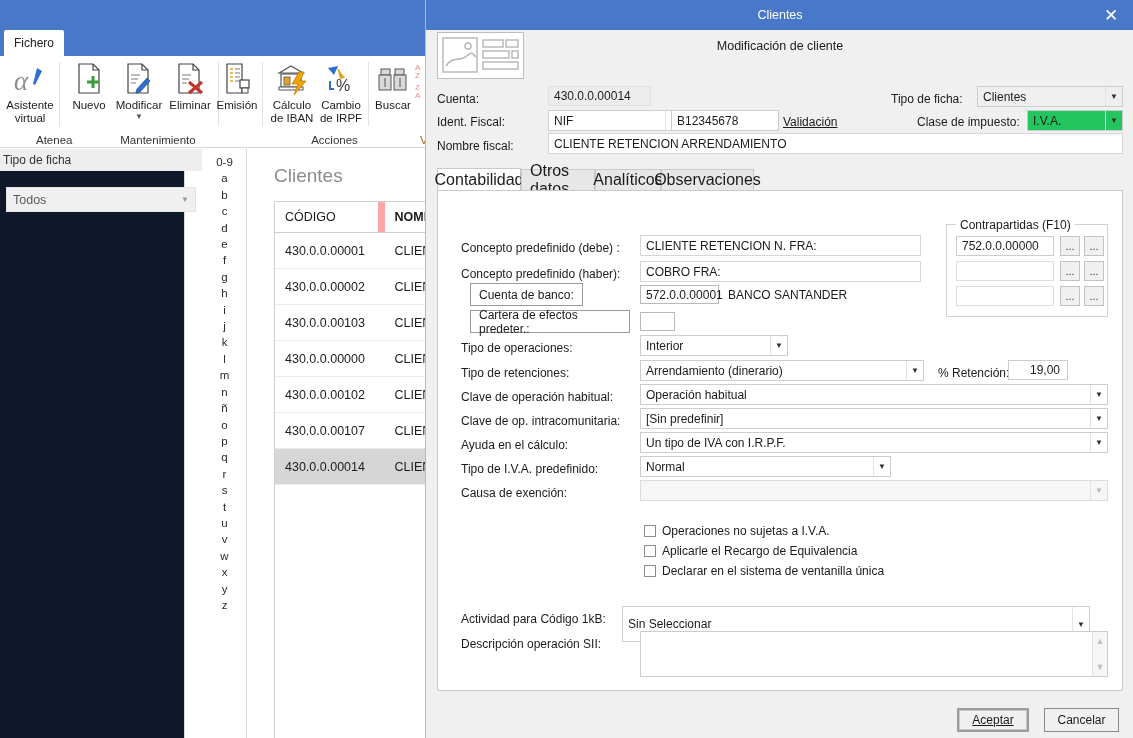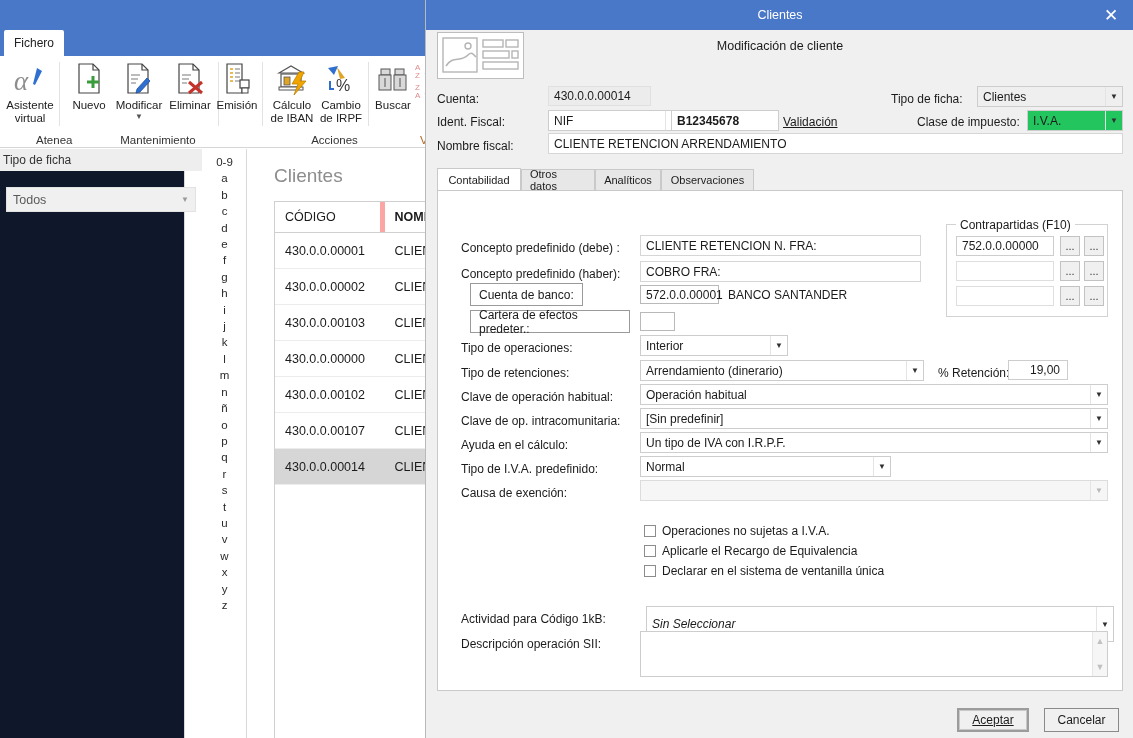--- a/index.html
+++ b/index.html
@@ -86,21 +86,21 @@
   }
   .grid {
     position:absolute; left:26px; top:52px; width:230px; height:559px;
     border:1px solid #cfcfcf; background:#fff; overflow:hidden;
   }
   .grid-head { display:flex; height:31px; border-bottom:1px solid #cfcfcf; }
   .grid-head .cell {
     font-size:12.5px; color:#1b1b1b; display:flex; align-items:center;
     padding-left:10px; font-weight:normal;
   }
-  .grid-head .c1 { width:110px; border-right:5px solid #fca5a5; }
+  .grid-head .c1 { width:110px; border-right:7px solid #fca5a5; }
   .grid-head .c2 { width:119px; font-weight:bold; }
   .grid-row { display:flex; height:36px; border-bottom:1px solid #ececec; }
   .grid-row.sel { background:#d6d6d6; }
   .grid-row .cell { font-size:12.5px; display:flex; align-items:center; padding-left:10px; }
   .grid-row .c1 { width:110px; }
   .grid-row .c2 { width:119px; }
   .list-expander {
     position:absolute; left:424px; top:378px; font-size:11px; color:#666;
   }
 
@@ -150,21 +150,21 @@
   .link {
     position:absolute; font-size:12px; color:#1b1b1b; text-decoration:underline; cursor:pointer;
   }
 
   
   .tabstrip { position:absolute; left:11px; top:139px; width:686px; height:21px; }
   .tab {
     position:absolute; top:0; height:21px; background:#e7e7e7;
     border:1px solid #c9c9c9; border-bottom:none;
     display:flex; align-items:center; justify-content:center;
-    font-size:11px; color:#1b1b1b; padding:0 8px;
+    font-size:16px; color:#1b1b1b; padding:0 8px;
   }
   .tab.active { background:#ffffff; height:22px; }
   .tabpanel {
     position:absolute; left:11px; top:160px; width:686px; height:501px;
     background:#ffffff; border:1px solid #c9c9c9;
   }
 
   
   .groupbox {
     position:absolute; border:1px solid #d2d2d2; background:transparent;
@@ -462,21 +462,21 @@
       <div class="lbl" style="left:11px; top:62px;">Cuenta:</div>
       <div class="fld readonly" style="left:122px; top:56px; width:103px; height:20px;">
         <span>430.0.0.00014</span>
       </div>
 
       <div class="lbl" style="left:11px; top:85px;">Ident. Fiscal:</div>
       <div class="combo" style="left:122px; top:80px; width:135px; height:21px;">
         <span>NIF</span>
         <span class="cbtn">▼</span>
       </div>
-      <div class="fld" style="left:245px; top:80px; width:108px; height:21px;font-weight:bold;">
+      <div class="fld" style="left:245px; top:80px; width:108px; height:21px;">
         <span>B12345678</span>
       </div>
       <div class="link" style="left:357px; top:85px;">Validación</div>
 
       <div class="lbl" style="left:11px; top:109px;">Nombre fiscal:</div>
       <div class="fld" style="left:122px; top:103px; width:575px; height:21px; border-color:#d6d6d6;">
         <span>CLIENTE RETENCION ARRENDAMIENTO</span>
       </div>
 
       <div class="lbl" style="left:465px; top:62px;">Tipo de ficha:</div>
@@ -586,21 +586,21 @@
         <div class="chk-row" style="left:206px; top:353px;">
           <span class="chk-box"></span>
           <span>Aplicarle el Recargo de Equivalencia</span>
         </div>
         <div class="chk-row" style="left:206px; top:373px;">
           <span class="chk-box"></span>
           <span>Declarar en el sistema de ventanilla única</span>
         </div>
 
         <div class="lbl" style="left:23px; top:421px;">Actividad para Código 1kB:</div>
-        <div class="combo" style="left:208px; top:415px; width:468px; height:36px;font-style:italic;">
+        <div class="combo" style="left:184px; top:415px; width:468px; height:36px;">
           <span>Sin Seleccionar</span>
           <span class="cbtn">▼</span>
         </div>
 
         <div class="lbl" style="left:23px; top:446px;">Descripción operación SII:</div>
         <div class="textarea" style="left:202px; top:440px; width:468px; height:46px;">
           <span style="position:absolute;left:5px;top:3px;font-size:12px;"></span>
           <div class="ta-scroll">
             <span>▲</span>
             <span>▼</span>

